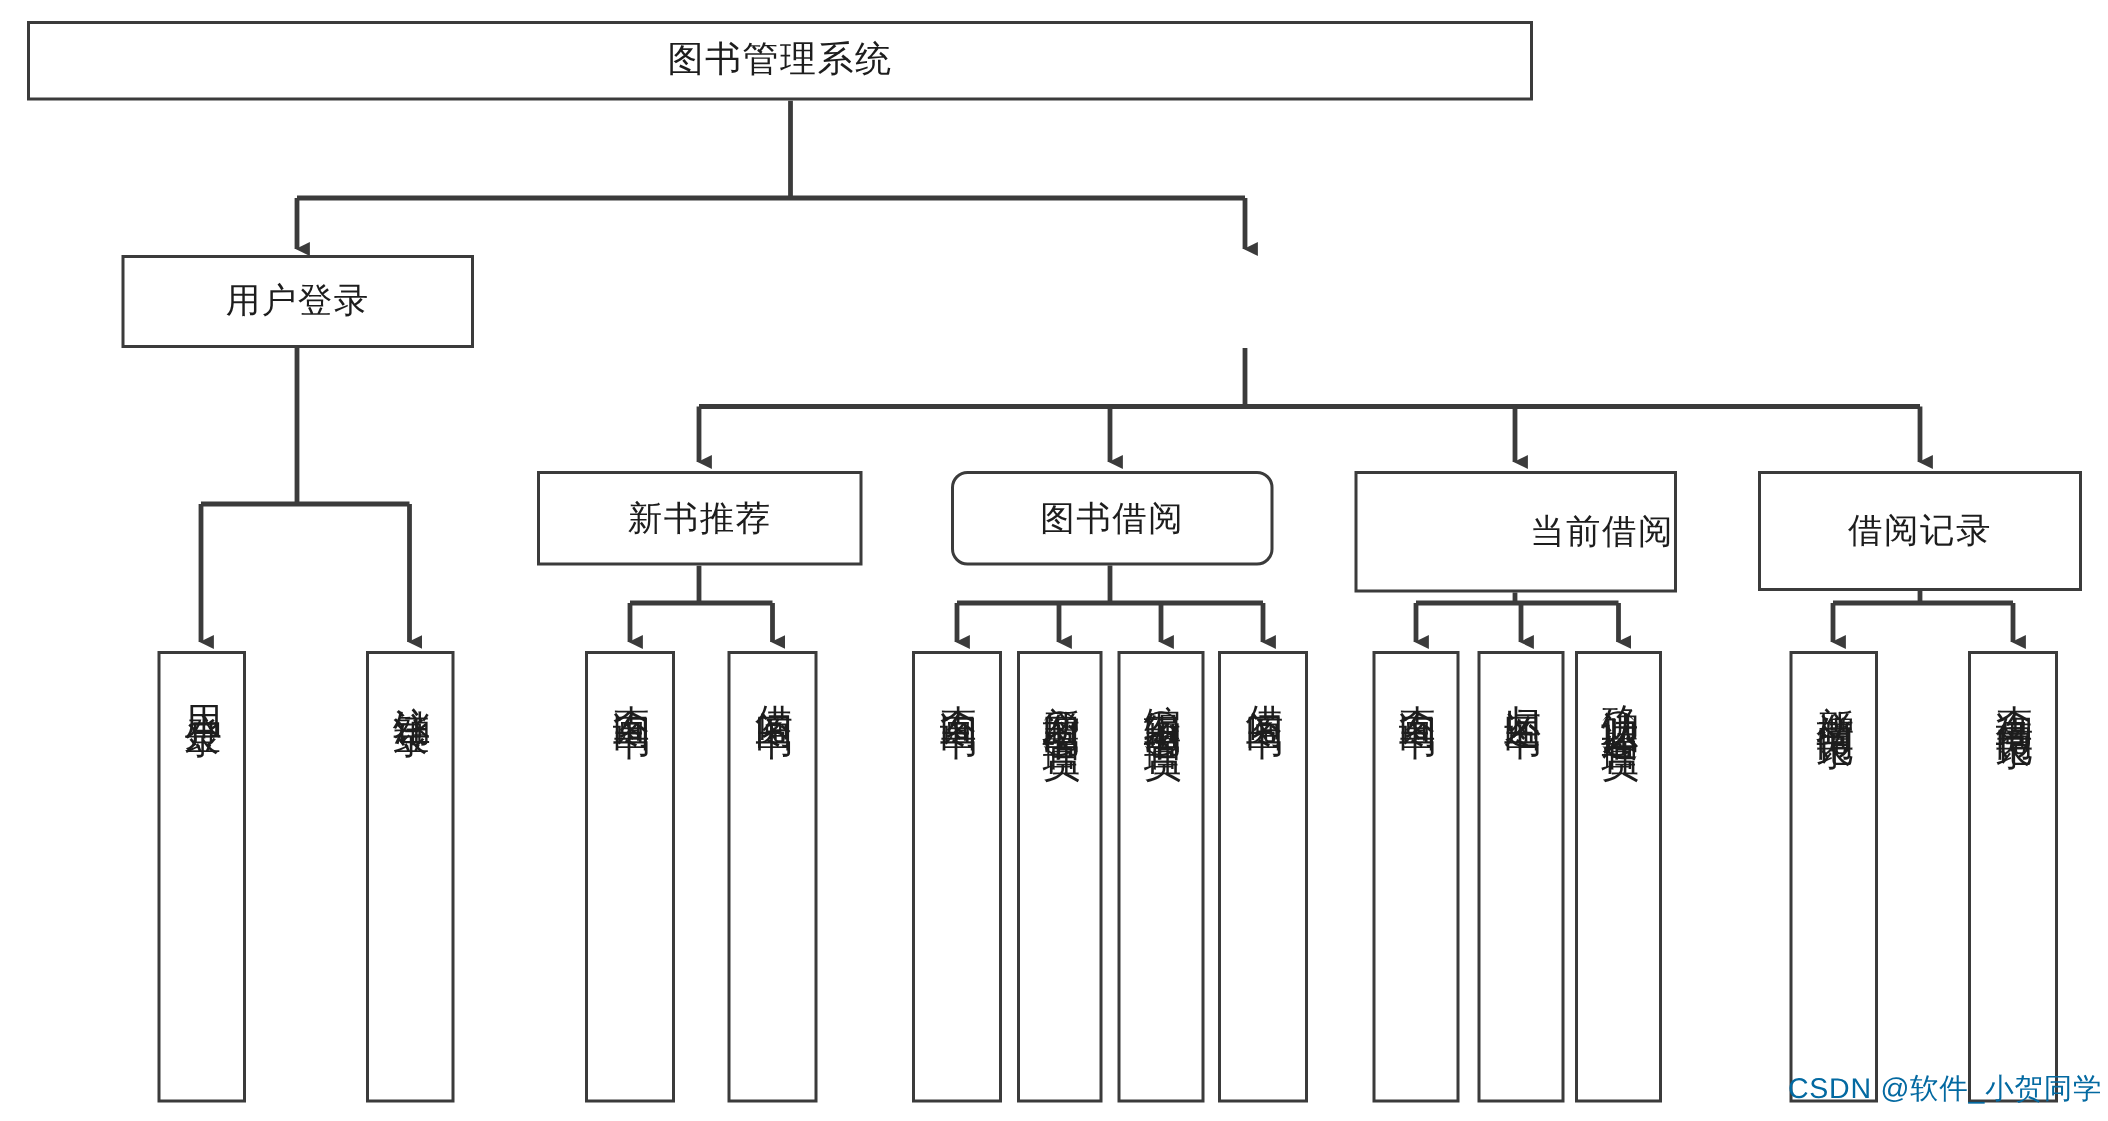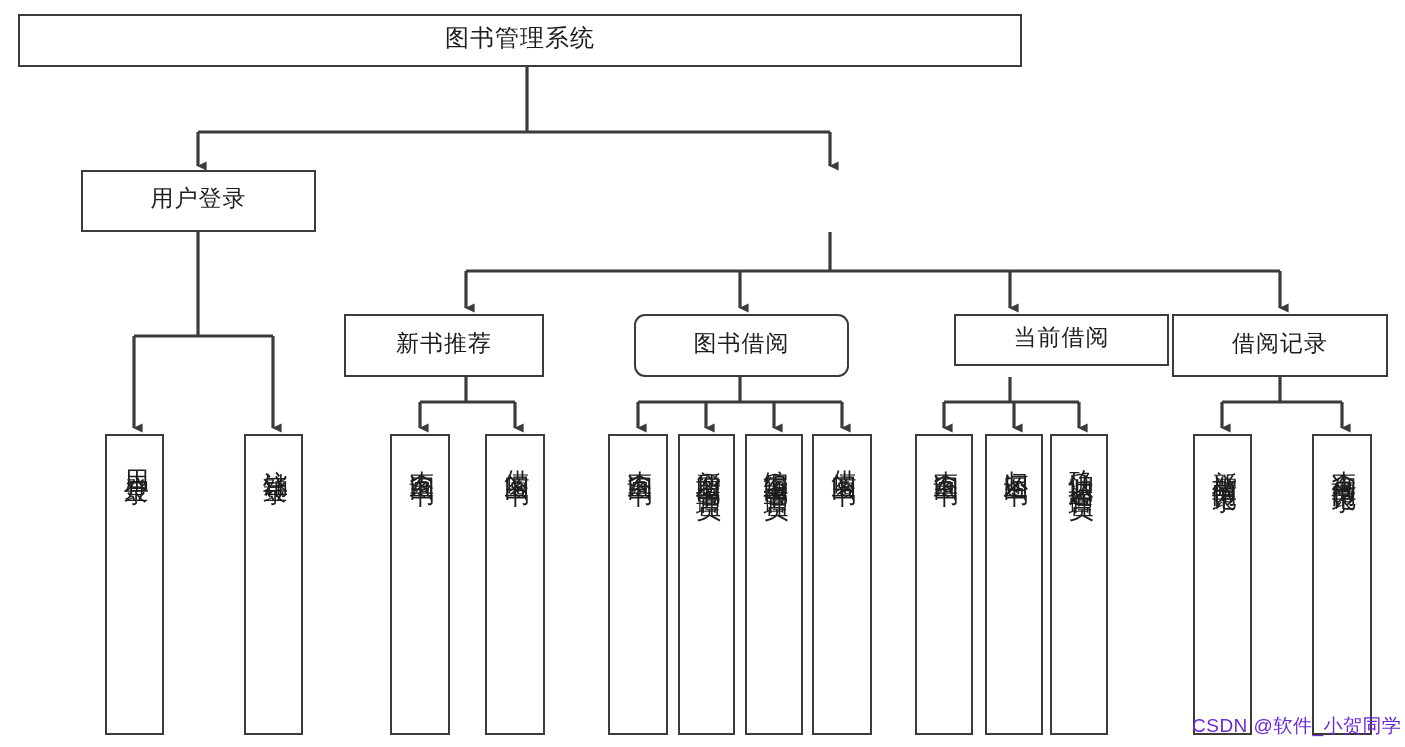--- a/index.html
+++ b/index.html
@@ -23,21 +23,20 @@
   }
   .node{
     position:absolute;
     box-sizing:border-box;
     background:#ffffff;
     border:2px solid #3b3b3b;
     display:flex;
     align-items:center;
     justify-content:center;
     z-index:2;
-    font-family:Liberation Mono, monospace;
   }
   .node .lbl{
     display:block;
     text-align:center;
     color:#1d1d1d;
     line-height:1.18;
     white-space:pre;
   }
   .node.horiz .lbl{
     font-size:23px;
@@ -53,21 +52,21 @@
     font-size:25px;
     letter-spacing:4px;
     line-height:1;
   }
   #root-node .lbl{font-size:24px;}
   #watermark{
     position:absolute;
     left:1192px;
     top:713px;
     font-size:19px;
-    color:#6d28d9;
+    color:#0369a1;
     letter-spacing:0.5px;
     z-index:5;
     white-space:pre;
     user-select:none;
   }
 </style>
 </head>
 <body>
 
 <div id="canvas">
@@ -127,33 +126,33 @@
 
   <div class="node horiz" id="root-node" style="left:18px;top:14px;width:1004px;height:53px;">
     <span class="lbl">图书管理系统</span>
   </div>
 
   <div class="node horiz" style="left:81px;top:170px;width:235px;height:62px;">
     <span class="lbl">用户登录</span>
   </div>
 
 
-  <div class="node horiz" style="left:344px;top:314px;width:200px;height:63px;">
+  <div class="node horiz" style="left:358px;top:314px;width:217px;height:63px;">
     <span class="lbl">新书推荐</span>
   </div>
 
   <div class="node horiz" style="left:634px;top:314px;width:215px;height:63px;border-radius:11px;">
     <span class="lbl">图书借阅</span>
   </div>
 
-  <div class="node horiz" style="left:954px;top:314px;width:215px;height:52px;">
+  <div class="node horiz" style="left:903px;top:314px;width:215px;height:81px;justify-content:flex-end;">
     <span class="lbl">当前借阅</span>
   </div>
 
-  <div class="node horiz" style="left:1172px;top:314px;width:216px;height:63px;">
+  <div class="node horiz" style="left:1172px;top:314px;width:216px;height:80px;">
     <span class="lbl">借阅记录</span>
   </div>
 
   <div class="node vert" style="left:105px;top:434px;width:59px;height:301px;">
     <span class="lbl">用户登录</span>
   </div>
 
   <div class="node vert" style="left:244px;top:434px;width:59px;height:301px;">
     <span class="lbl">注销登录</span>
   </div>

